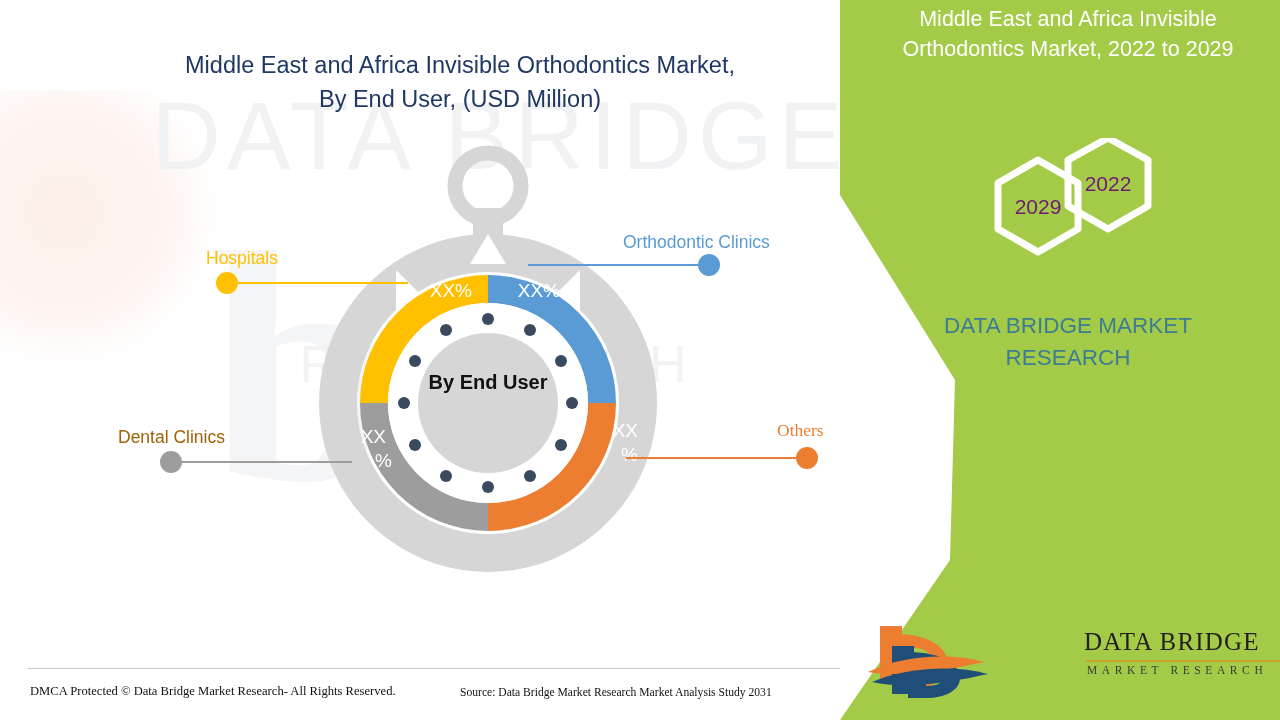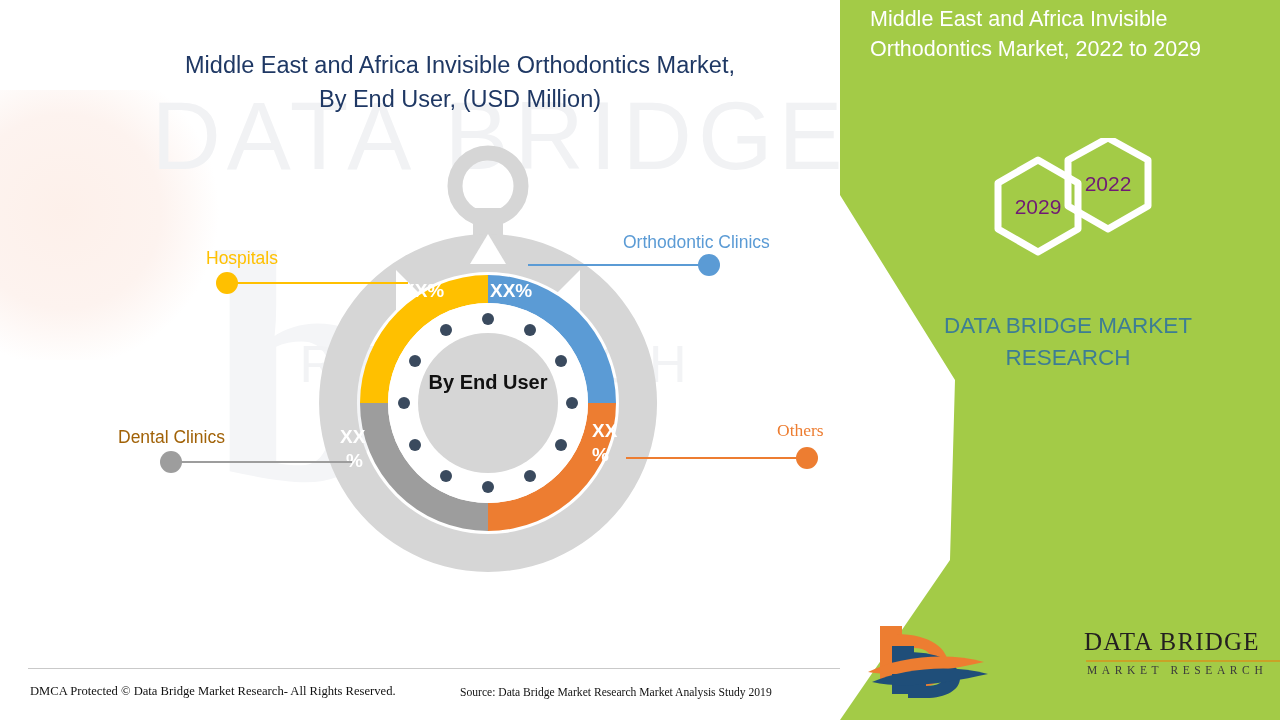--- a/index.html
+++ b/index.html
@@ -38,21 +38,21 @@
 
   
   .green-panel{
     position:absolute;right:0;top:0;width:440px;height:720px;
     overflow:hidden;
   }
   .green-shape{position:absolute;left:0;top:0;}
 
   .gp-title{
     position:absolute;right:14px;top:4px;width:396px;
-    text-align:left;color:#ffffff;font-size:21.5px;line-height:30px;
+    text-align:center;color:#ffffff;font-size:21.5px;line-height:30px;
     font-weight:400;
   }
   .hexwrap{position:absolute;left:0;top:138px;width:440px;height:140px;}
   .hex-label{
     position:absolute;color:#701a75;font-size:21px;font-weight:400;
     text-align:center;
   }
   .dbmr-text{
     position:absolute;left:28px;top:310px;width:400px;text-align:center;
     color:#3d7d94;font-size:22.5px;line-height:32px;font-weight:400;
@@ -72,21 +72,21 @@
   .main-title{
     position:absolute;left:140px;top:48px;width:640px;text-align:center;
     color:#1f3864;font-size:23.5px;line-height:34px;font-weight:400;
   }
 
   
   .donut{position:absolute;left:278px;top:118px;width:420px;height:480px;}
 
   .seg-label{
     position:absolute;color:#ffffff;font-size:19px;line-height:21px;
-    font-weight:700;text-align:left;
+    font-weight:400;text-align:right;
   }
   .center-label{
     position:absolute;left:0;top:0;width:420px;height:480px;
     display:flex;align-items:center;justify-content:center;
     color:#111111;font-size:20px;font-weight:700;
     padding-top:48px;box-sizing:border-box;
   }
 
   
   .callout-text{position:absolute;font-size:17.5px;font-weight:400;white-space:nowrap;}
@@ -187,21 +187,21 @@
   <div class="callout-text" style="left:118px;top:427px;color:#a16207;">Dental Clinics</div>
   <div class="callout-line" style="left:172px;top:461px;width:180px;background:#9D9D9D;"></div>
   <div class="callout-dot" style="left:160px;top:451px;background:#9D9D9D;"></div>
 
   <div class="callout-text" style="left:777px;top:420px;color:#ED7D31;font-family:Liberation Serif, serif;">Others</div>
   <div class="callout-line" style="left:626px;top:457px;width:180px;background:#ED7D31;"></div>
   <div class="callout-dot" style="left:796px;top:447px;background:#ED7D31;"></div>
 
   <div class="footer-rule"></div>
   <div class="footer-left">DMCA Protected © Data Bridge Market Research- All Rights Reserved.</div>
-  <div class="footer-src">Source: Data Bridge Market Research Market Analysis Study 2019</div>
+  <div class="footer-src">Source: Data Bridge Market Research Market Analysis Study 2031</div>
 
   <div class="green-panel">
     <svg class="green-shape" width="440" height="720" viewBox="0 0 440 720">
       <path d="M0,0 L440,0 L440,720 L0,720 L110,560 L115,380 L0,195 Z" fill="#A3CB47"></path>
     </svg>
 
     <div class="gp-title">
       <span>Middle East and Africa Invisible</span><br>
       <span>Orthodontics Market, 2022 to 2029</span>
     </div>

